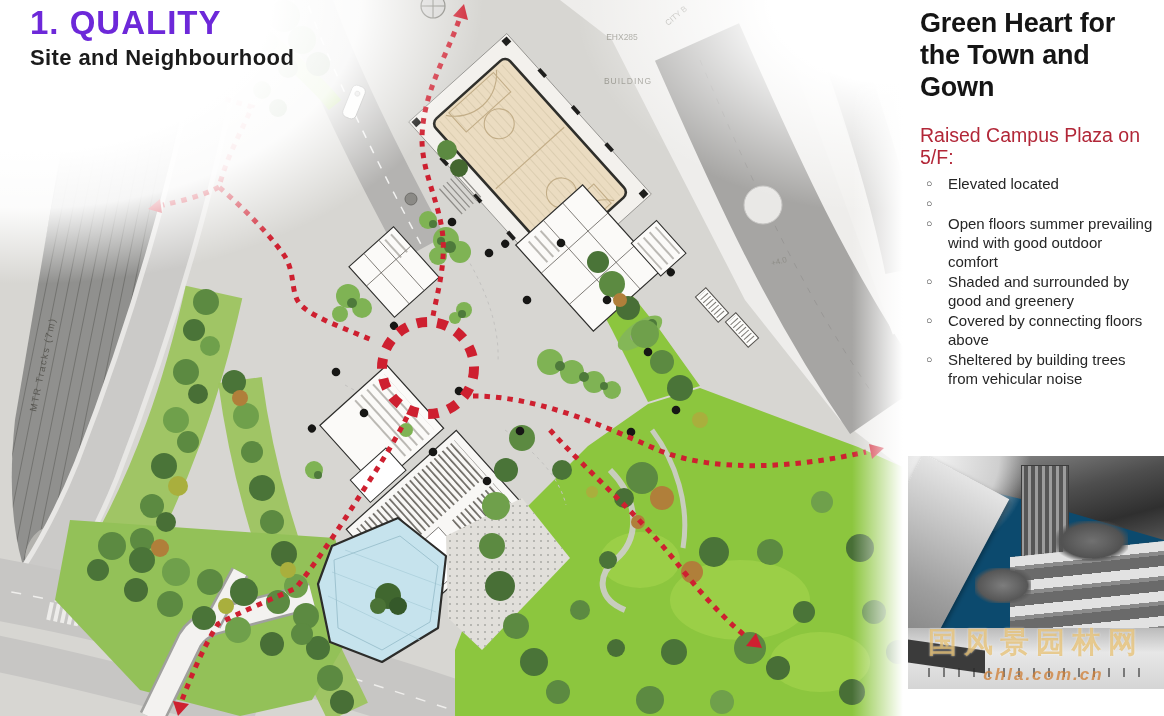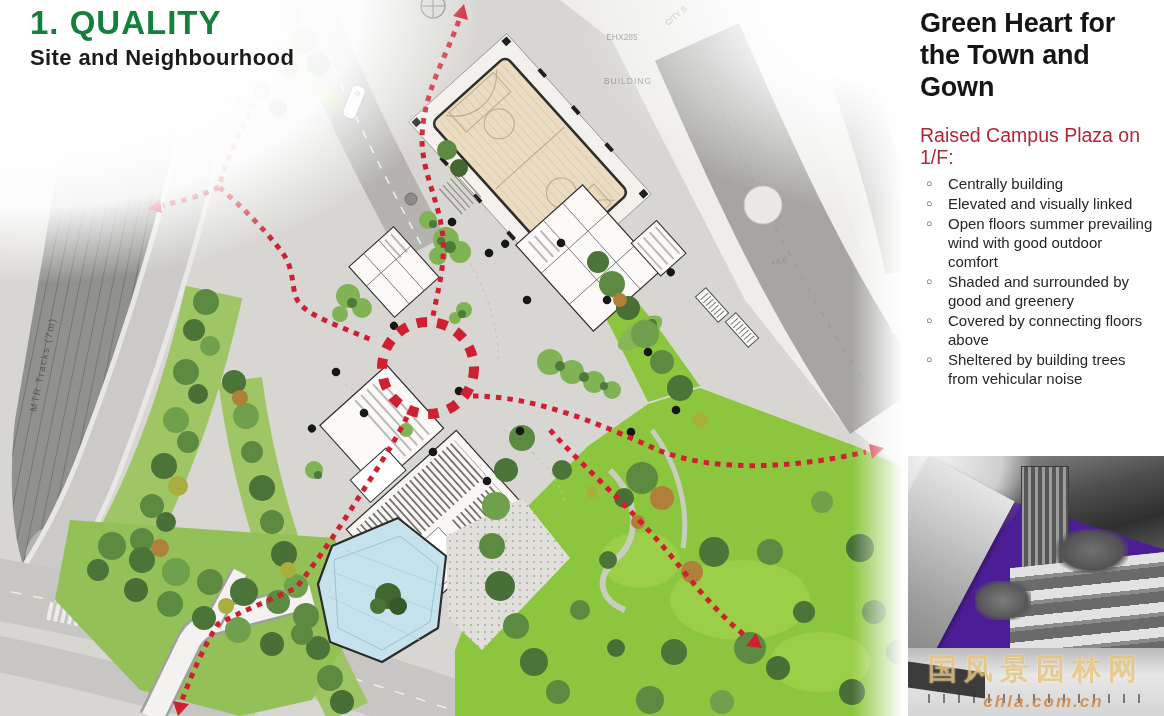--- a/index.html
+++ b/index.html
@@ -8,31 +8,31 @@
   .map-wrap{position:absolute;left:0;top:0;width:905px;height:716px;}
   svg{display:block;}
   svg text{font-family:"Liberation Sans",sans-serif;}
   .fade-tl{position:absolute;left:0;top:0;width:720px;height:430px;pointer-events:none;
     background:radial-gradient(ellipse 640px 400px at 4% 0%,#fff 38%,rgba(255,255,255,.92) 52%,rgba(255,255,255,0) 71%);}
   .fade-tr{position:absolute;left:580px;top:0;width:330px;height:210px;pointer-events:none;
     background:radial-gradient(ellipse at 95% 0%,#fff 28%,rgba(255,255,255,0) 72%);}
   .fade-right{position:absolute;left:852px;top:0;width:62px;height:716px;pointer-events:none;
     background:linear-gradient(90deg,rgba(255,255,255,0),#fff 82%);}
   .title-block{position:absolute;left:30px;top:4px;}
-  .title{font-size:33px;font-weight:700;color:#15803d;letter-spacing:1px;}
+  .title{font-size:33px;font-weight:700;color:#6d28d9;letter-spacing:1px;}
   .subtitle{font-size:22px;color:#1b1b1b;margin-top:3px;letter-spacing:.4px;font-weight:bold;}
   .sidebar{position:absolute;left:905px;top:0;width:259px;height:548px;background:#fff;}
   .sidebar-ghost{position:absolute;left:905px;top:325px;width:259px;height:140px;pointer-events:none;
     background:radial-gradient(ellipse at 55% 45%,rgba(160,170,158,.28),rgba(160,170,158,0) 70%);}
   .sb-heading{margin:8px 12px 0 15px;font-size:27px;line-height:1.18;font-weight:700;color:#151515;letter-spacing:-.2px;}
   .sb-subheading{margin:20px 12px 0 15px;font-size:19.5px;line-height:1.16;color:#b22738;font-weight:400;}
   .sb-list{margin:5px 10px 0 15px;padding:0;list-style:none;font-size:15px;line-height:1.27;color:#262626;}
   .sb-list li{display:flex;margin:0 0 1px 0;}
   .bullet-marker{flex:0 0 22px;font-size:10.5px;line-height:19px;color:#3a3a3a;padding-left:6px;}
-  .photo{position:absolute;left:908px;top:456px;width:256px;height:260px;background:#4c1d95;overflow:hidden;}
+  .photo{position:absolute;left:908px;top:456px;width:256px;height:233px;background:#0c4a6e;overflow:hidden;}
   .gs{position:absolute;inset:0;filter:grayscale(1);}
   .ph-sky{position:absolute;left:0;top:0;width:48%;height:32%;
     background:radial-gradient(circle at 18% 0%,#f4f4f2 0%,#cfcfcd 55%,rgba(207,207,205,0) 80%);}
   .ph-ceiling{position:absolute;right:0;top:0;width:78%;height:36%;
     background:linear-gradient(165deg,#8e8e8c 0%,#4e4e4c 45%,#2f2f2d 75%,#555553 100%);
     clip-path:polygon(0 0,100% 0,100% 100%,35% 55%,0 35%);}
   .ph-esc{position:absolute;left:-14%;top:4%;width:38%;height:84%;transform:rotate(28deg);
     background:linear-gradient(180deg,#e6e5e3,#9e9e9c 60%,#7b7b79);box-shadow:2px 2px 5px rgba(0,0,0,.35);}
   .ph-tower{position:absolute;left:44%;top:4%;width:19%;height:58%;
     background:repeating-linear-gradient(90deg,#9c9c9a 0 3px,#565654 3px 7px);box-shadow:inset 0 0 0 1px #3c3c3a;}
@@ -440,29 +440,28 @@
   <div class="fade-right"></div>
 
   <div class="title-block">
     <div class="title">1.  QUALITY</div>
     <div class="subtitle">Site and Neighbourhood</div>
   </div>
 
   <div class="sidebar-ghost"></div>
   <div class="sidebar">
     <h1 class="sb-heading">Green Heart for the Town and Gown</h1>
-    <h2 class="sb-subheading">Raised Campus Plaza on 1/F:</h2>
+    <h2 class="sb-subheading">Raised Campus Plaza on 5/F:</h2>
     <ul class="sb-list">
       <li>
           <span class="bullet-marker">○</span>
-          <span>Centrally building</span>
-        </li>
-      <li>
-          <span class="bullet-marker">○</span>
-          <span>Elevated and visually linked</span>
+          <span>Elevated located</span>
+        </li>
+      <li>
+          <span class="bullet-marker">○</span>
         </li>
       <li>
           <span class="bullet-marker">○</span>
           <span>Open floors summer prevailing wind with good outdoor comfort</span>
         </li>
       <li>
           <span class="bullet-marker">○</span>
           <span>Shaded and surrounded by good and greenery</span>
         </li>
       <li>

